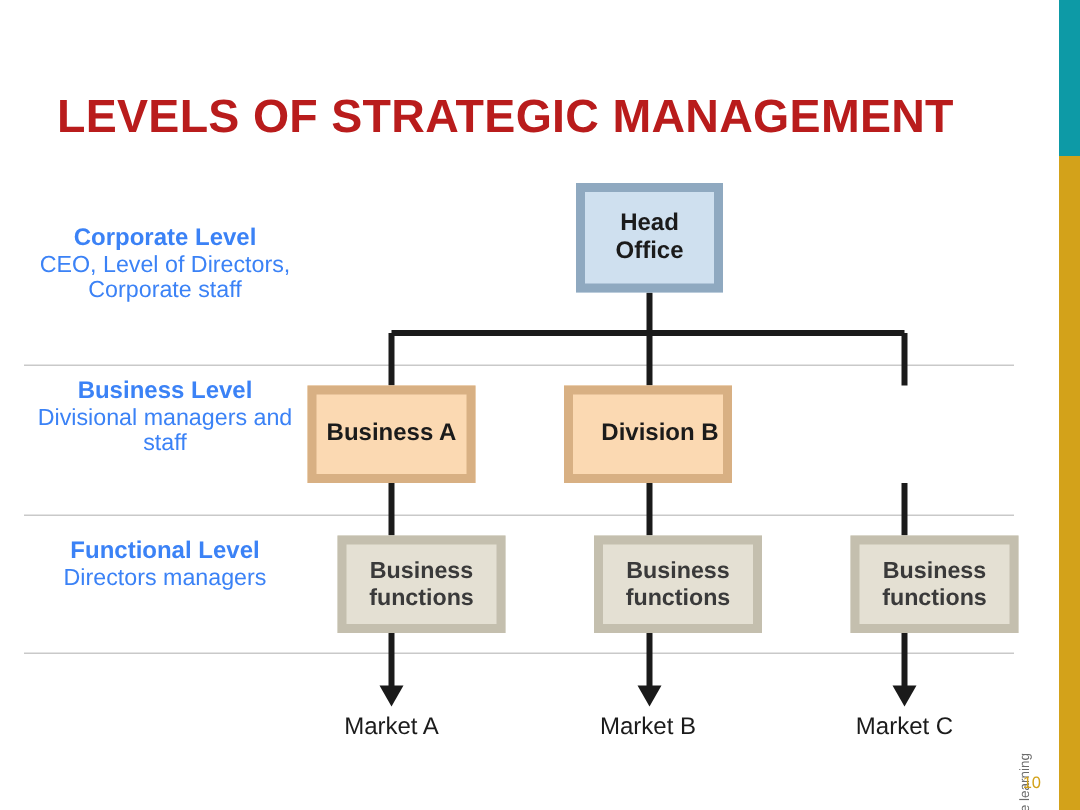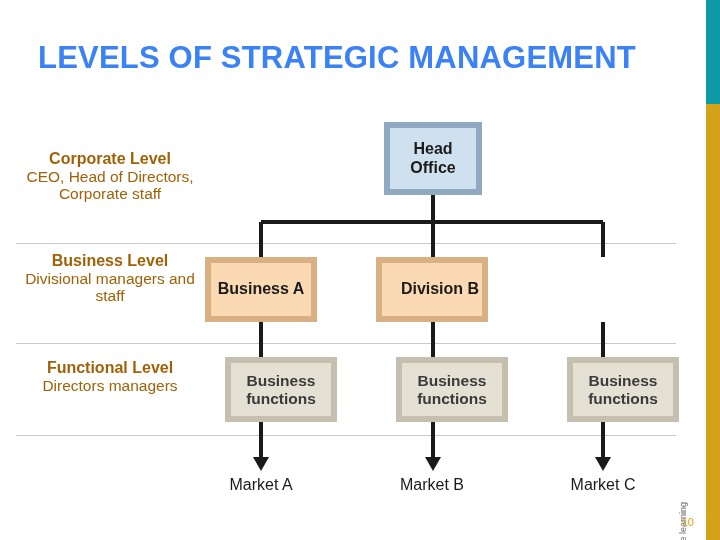--- a/index.html
+++ b/index.html
@@ -29,25 +29,25 @@
   .edge-bar.gold {
     top: 104px;
     height: 436px;
     background: #d3a21a;
   }
 
   
   .slide-title {
     position: absolute;
     left: 38px;
-    top: 40px;
+    top: 60px;
     width: 640px;
     font-size: 31px;
     font-weight: bold;
-    color: #3b82f6;
+    color: #b91c1c;
     letter-spacing: 0.2px;
     white-space: nowrap;
   }
 
   
   .diagram {
     position: absolute;
     left: 0;
     top: 112px;
     width: 700px;
@@ -65,21 +65,21 @@
   .rule.r1 { top: 131px; }
   .rule.r2 { top: 231px; }
   .rule.r3 { top: 323px; }
 
   
   .level-label {
     position: absolute;
     left: 20px;
     width: 180px;
     text-align: center;
-    color: #a16207;
+    color: #3b82f6;
     line-height: 1.12;
   }
   .level-label .lvl-head {
     font-weight: bold;
     font-size: 16px;
     display: block;
   }
   .level-label .lvl-sub {
     font-size: 15.5px;
     display: block;
@@ -220,21 +220,21 @@
     </g>
     <g fill="#1a1a1a">
       <polygon points="253,345 269,345 261,359"></polygon>
       <polygon points="425,345 441,345 433,359"></polygon>
       <polygon points="595,345 611,345 603,359"></polygon>
     </g>
   </svg>
 
   <div class="level-label corporate">
     <span class="lvl-head">Corporate Level</span>
-    <span class="lvl-sub">CEO, Head of Directors, Corporate staff</span>
+    <span class="lvl-sub">CEO, Level of Directors, Corporate staff</span>
   </div>
 
   <div class="level-label business">
     <span class="lvl-head">Business Level</span>
     <span class="lvl-sub">Divisional managers and staff</span>
   </div>
 
   <div class="level-label functional">
     <span class="lvl-head">Functional Level</span>
     <span class="lvl-sub">Directors managers</span>

